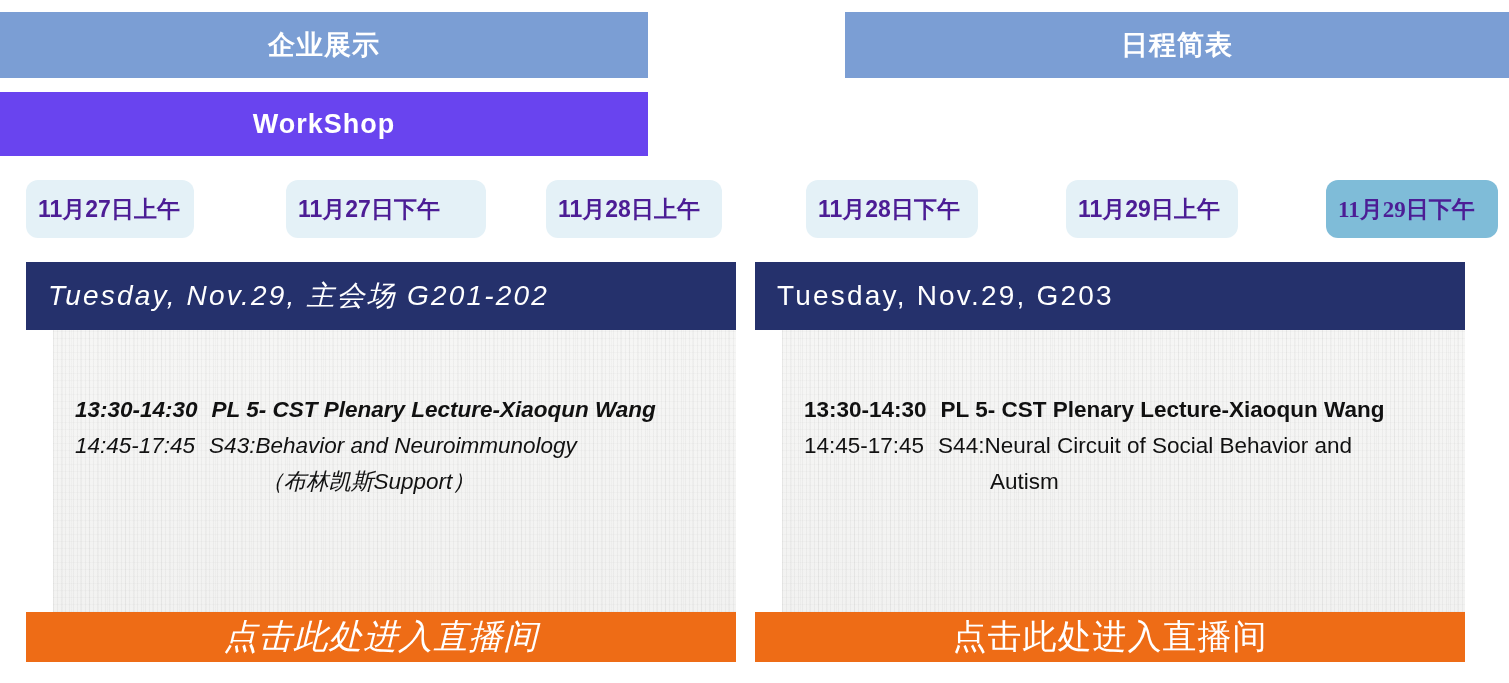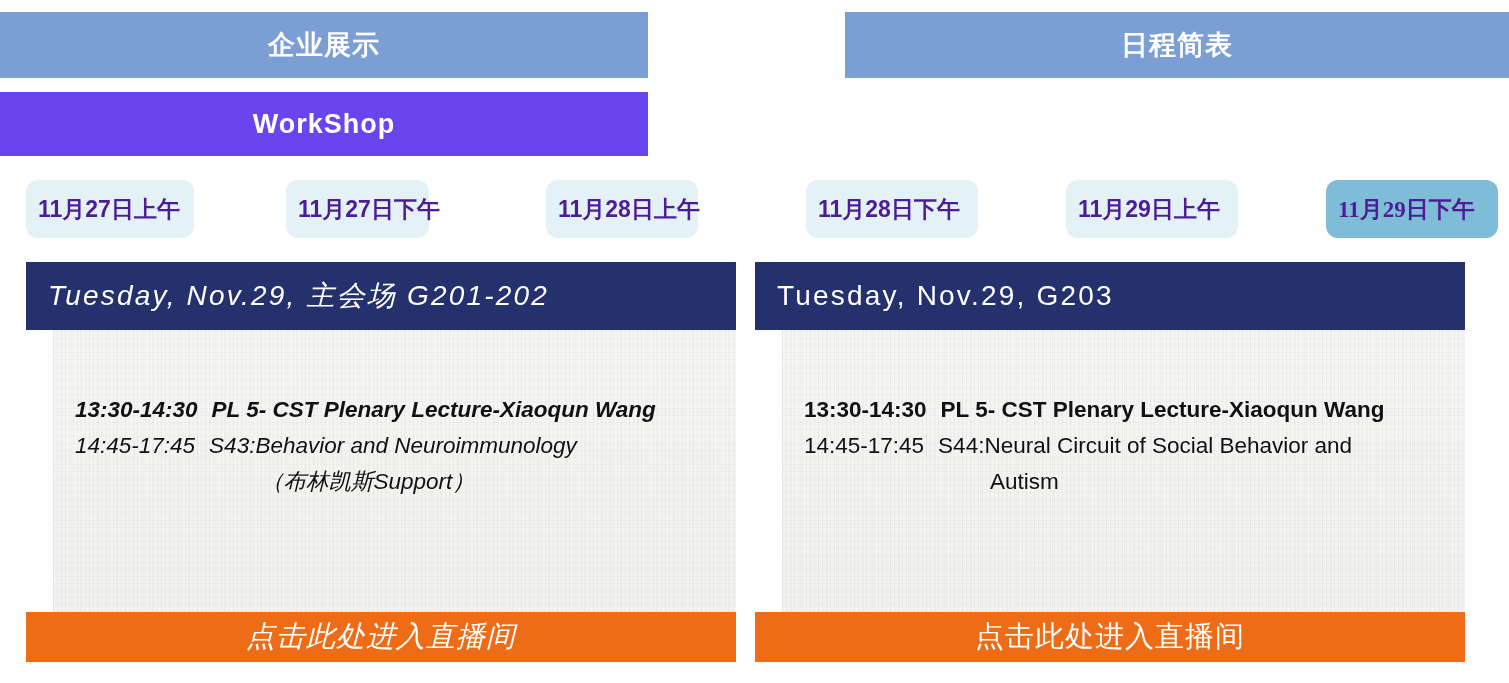--- a/index.html
+++ b/index.html
@@ -64,22 +64,22 @@
     padding-left: 12px;
     font-size: 23px;
     font-weight: bold;
     color: #4c1d95;
     white-space: nowrap;
     cursor: pointer;
   }
   .tab-chip.is-active { background: #7fbcd8; }
 
   .tab-chip.pos-0 { left: 26px;   width: 168px; }
-  .tab-chip.pos-1 { left: 286px;  width: 143px; }
-  .tab-chip.pos-2 { left: 546px;  width: 152px; }
+  .tab-chip.pos-1 { left: 286px;  width: 200px; }
+  .tab-chip.pos-2 { left: 546px;  width: 176px; }
   .tab-chip.pos-3 { left: 806px;  width: 172px; }
   .tab-chip.pos-4 { left: 1066px; width: 172px; }
   .tab-chip.pos-5 { left: 1326px; width: 172px; font-family: Liberation Serif, serif; }
 
   
   .card {
     position: absolute;
     top: 262px;
     width: 710px;
     height: 400px;
@@ -134,21 +134,21 @@
   .agenda-desc { flex: 0 0 auto; padding-left: 14px; white-space: normal; }
   .agenda-cont { padding-left: 186px; }
 
   .card-cta {
     height: 50px;
     background: #ee6c16;
     color: #ffffff;
     display: flex;
     align-items: center;
     justify-content: center;
-    font-size: 29px;
+    font-size: 34px;
     letter-spacing: 1px;
     cursor: pointer;
   }
 </style>
 </head>
 <body>
 
 <div class="banner-row" id="banner-row-primary">
   <div class="banner right tone-slate">
     <span>企业展示</span>

